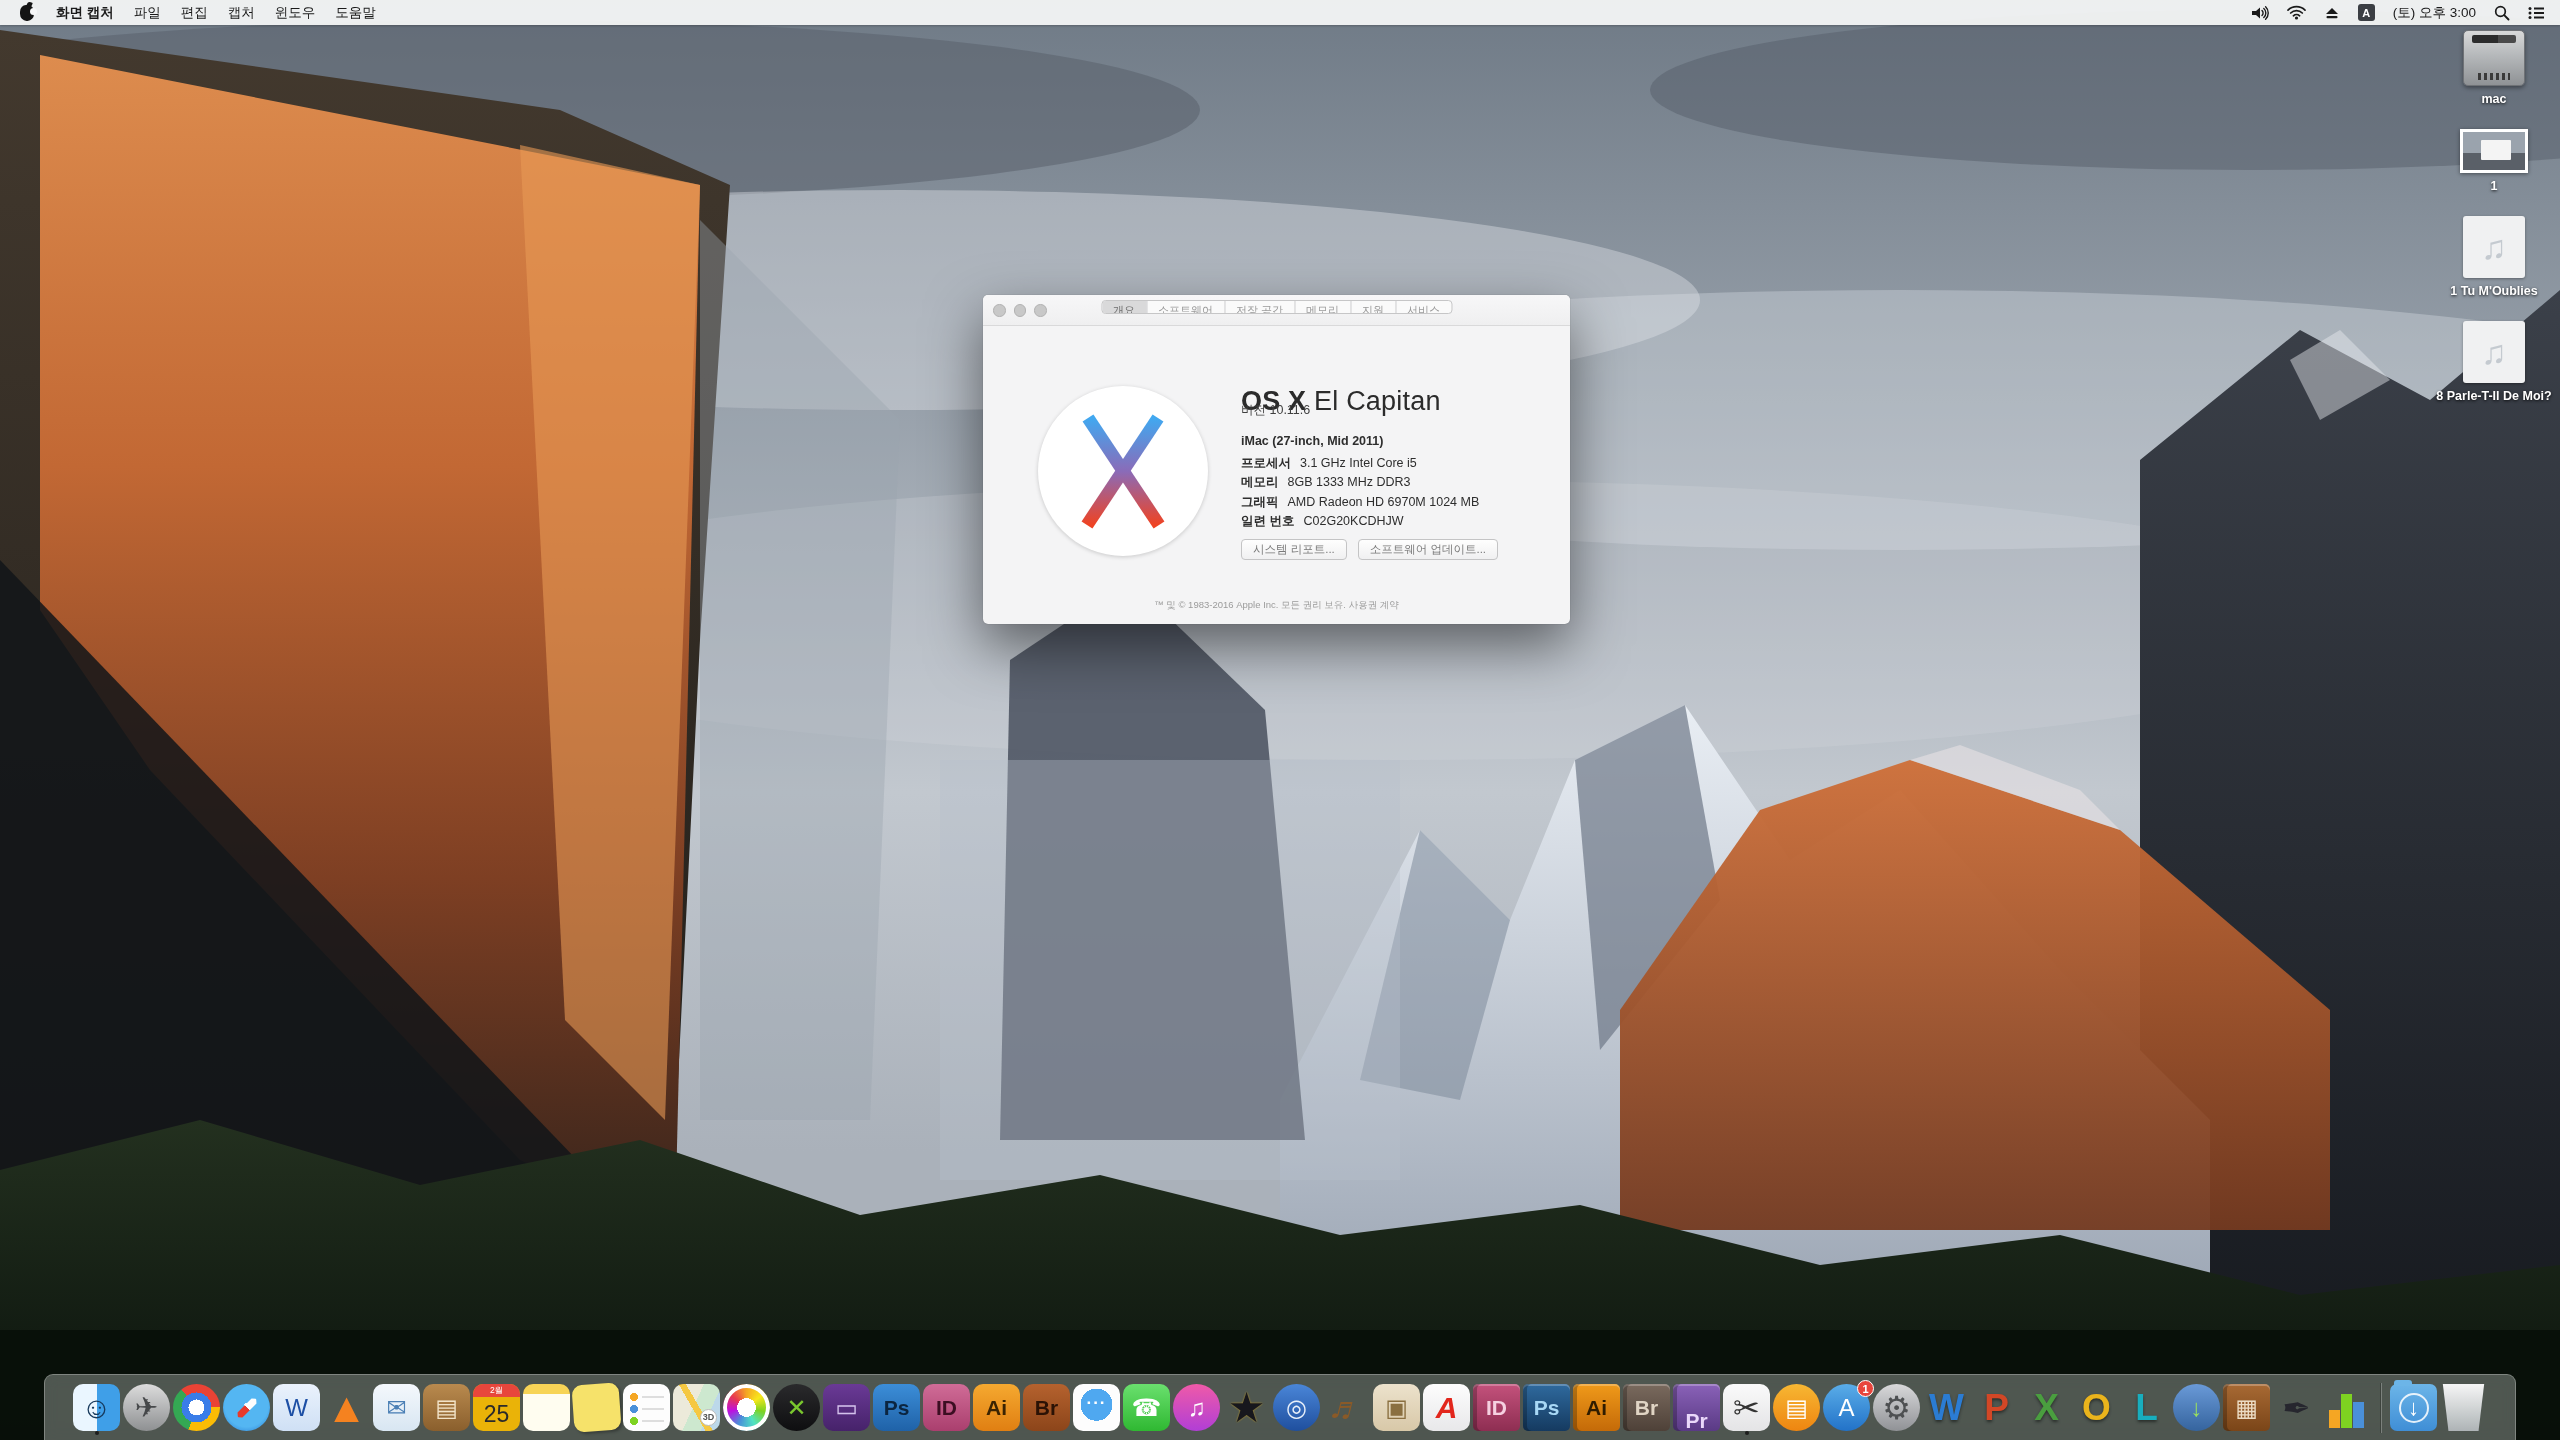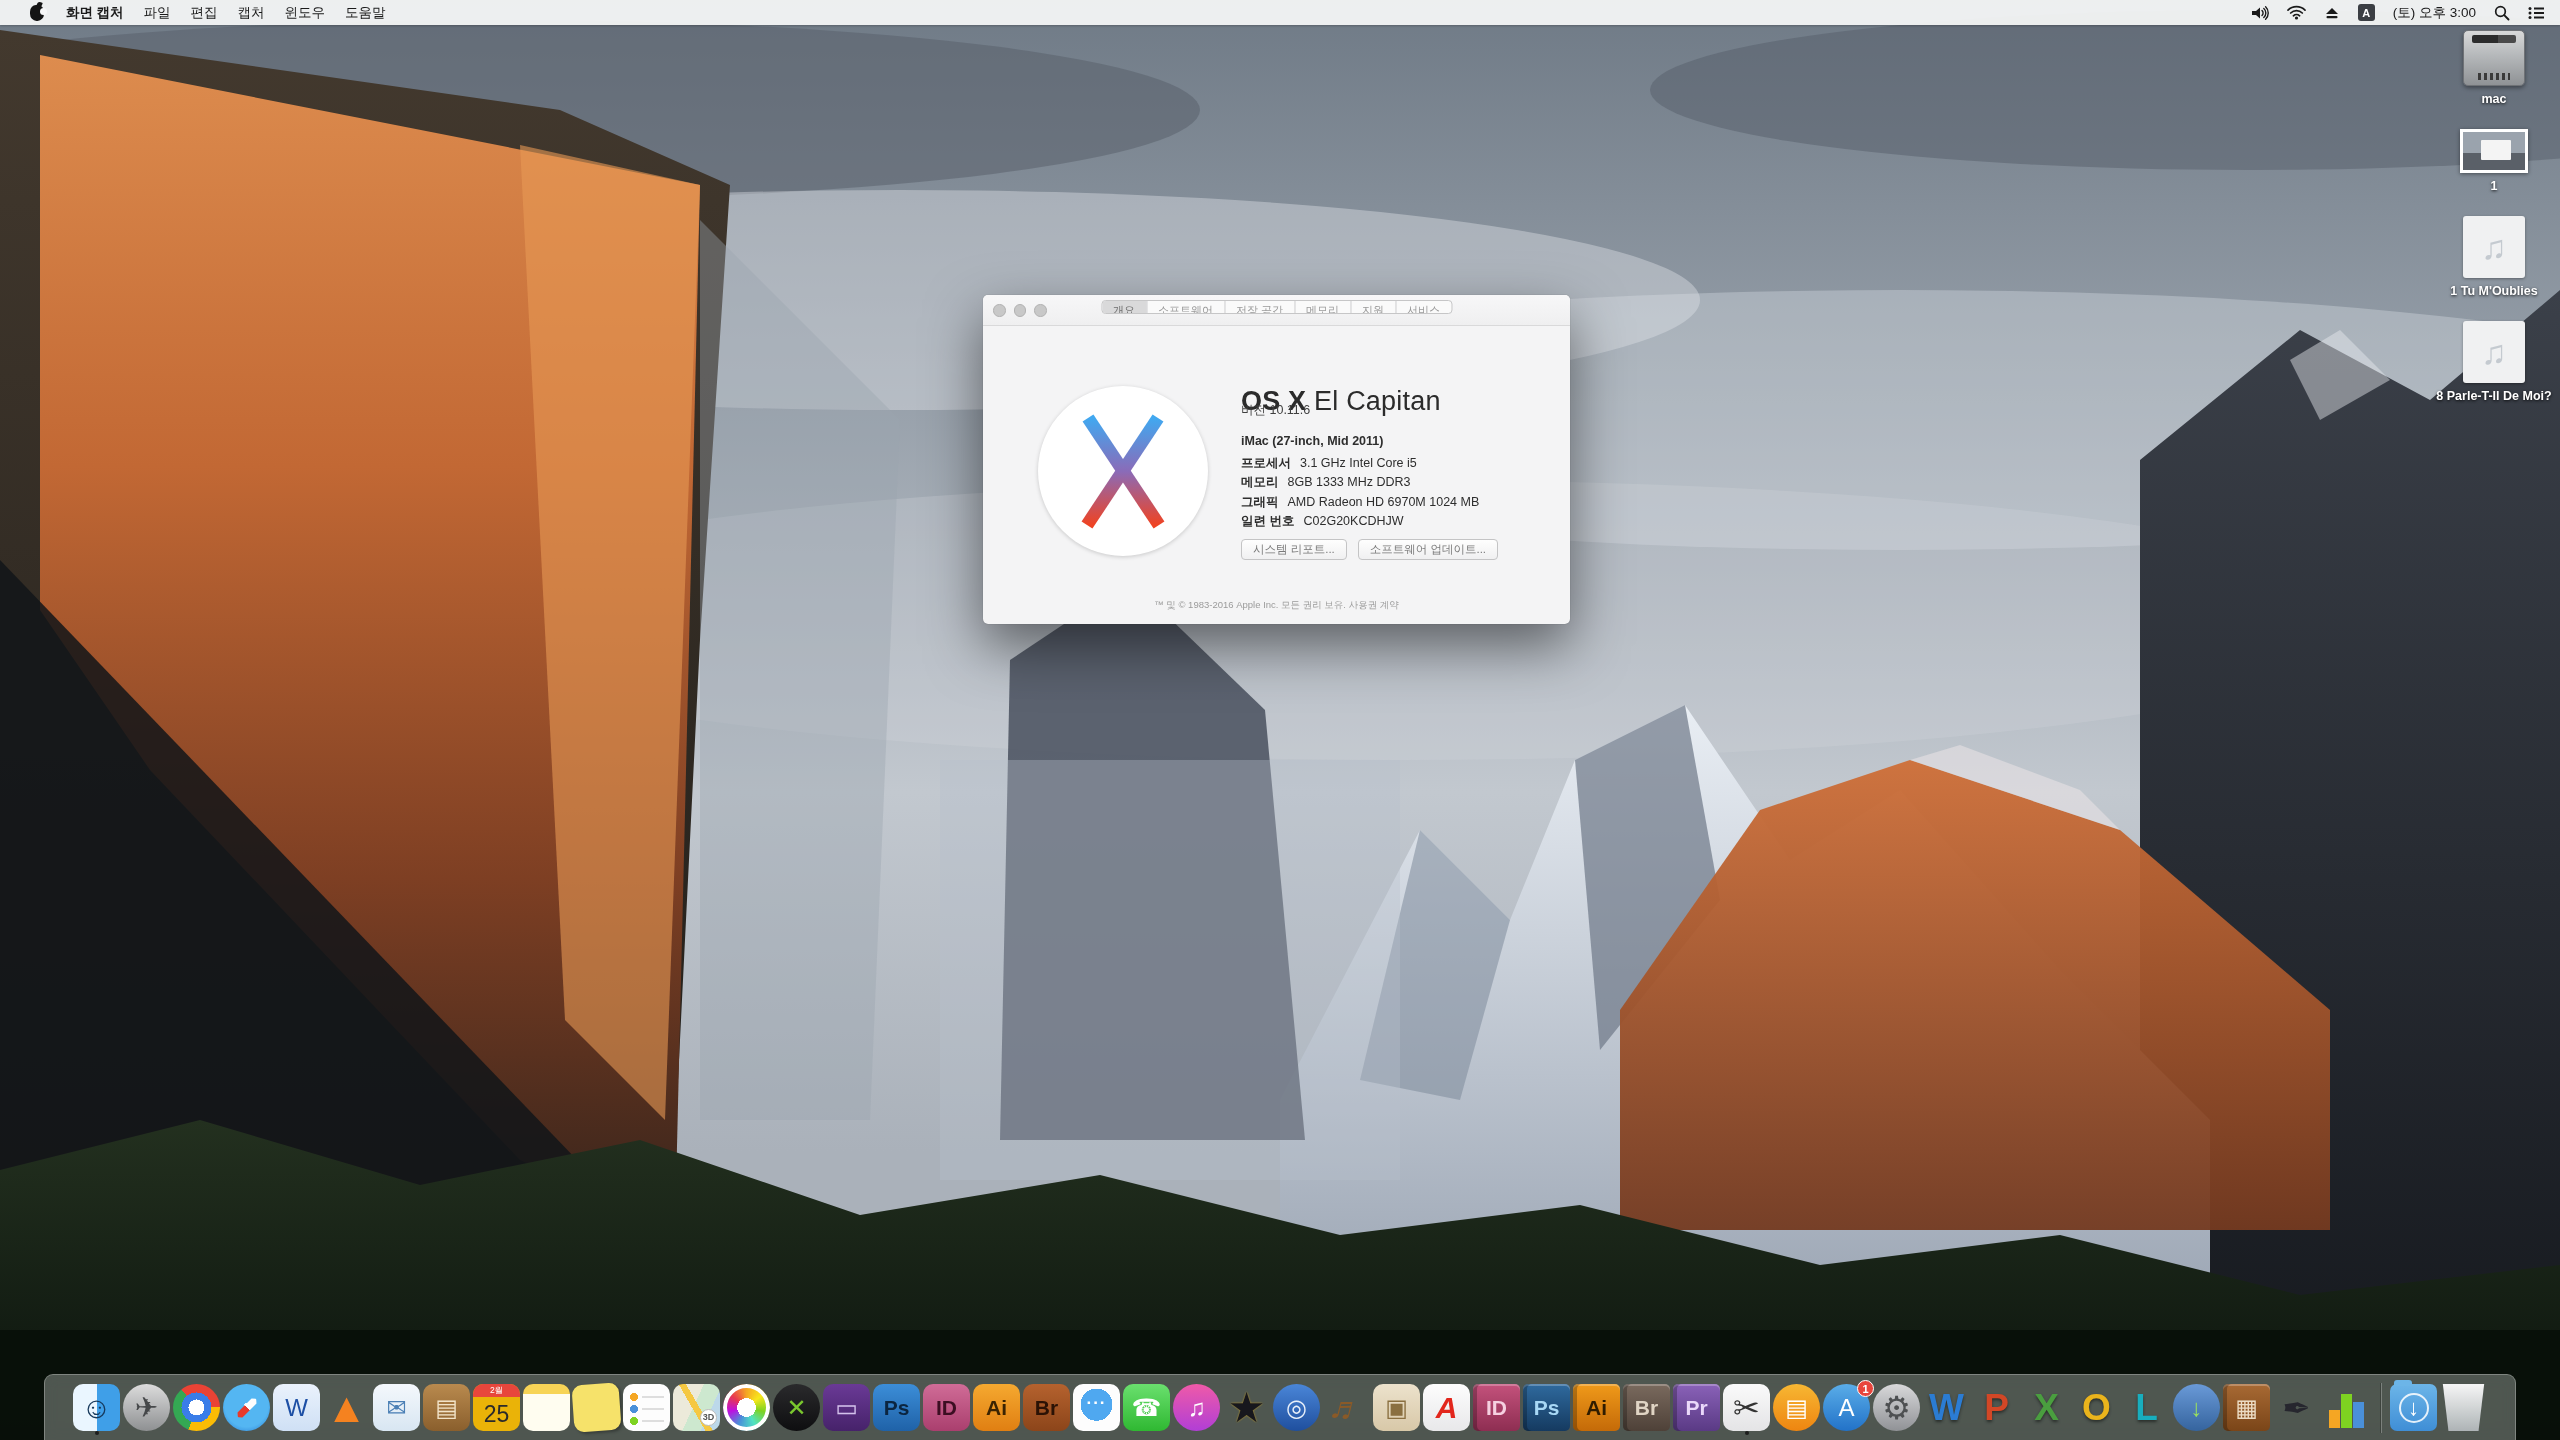--- a/index.html
+++ b/index.html
@@ -7,21 +7,21 @@
     font-family:"Liberation Sans", sans-serif; }
   #screen { position:relative; width:2560px; height:1440px; overflow:hidden; }
 
   
   .wallpaper { position:absolute; inset:0; width:100%; height:100%; display:block; }
 
   
   .menubar { position:absolute; top:0; left:0; right:0; height:25px;
     background:rgba(246,247,248,0.93); display:flex; align-items:center;
     box-shadow:0 1px 2px rgba(0,0,0,0.22); z-index:50; font-size:13.5px; color:#1a1a1a; }
-  .menubar-left { display:flex; align-items:center; padding-left:24px;font-family:Liberation Serif, serif; }
+  .menubar-left { display:flex; align-items:center; padding-left:14px; }
   .apple-logo { position:relative; width:14px; height:16px; background:#141414;
     border-radius:42% 42% 46% 46%; margin:0 12px 0 6px; }
   .apple-logo::before { content:''; position:absolute; top:-3px; left:7px; width:5px; height:5px;
     background:#141414; border-radius:60% 0 60% 0; transform:rotate(20deg); }
   .apple-logo::after { content:''; position:absolute; top:3px; right:-3px; width:7px; height:7px;
     background:rgba(246,247,248,1); border-radius:50%; }
   .menu-item { padding:0 10px; height:25px; line-height:25px; white-space:nowrap; }
   .menu-item.bold { font-weight:bold; }
   .menubar-right { position:absolute; right:6px; top:0; height:25px; display:flex; align-items:center; }
   .status-item { padding:0 9px; height:25px; display:flex; align-items:center; }
@@ -507,21 +507,21 @@
         <div class="di di-illustrator-cs5" style="background: linear-gradient(rgb(240, 154, 26), rgb(196, 106, 8));">
           <span class="glyph" style="color: rgb(47, 28, 0);">Ai</span>
         </div>
       </div>
       <div class="dock-item">
         <div class="di di-bridge-cs5" style="background: linear-gradient(rgb(122, 106, 94), rgb(78, 65, 56));">
           <span class="glyph" style="color: rgb(224, 212, 196);">Br</span>
         </div>
       </div>
       <div class="dock-item">
-        <div class="di di-premiere-cs5" style="background: linear-gradient(rgb(138, 98, 184), rgb(90, 58, 133));">
+        <div class="di di-premiere-cs5" style="background: linear-gradient(rgb(138, 98, 184), rgb(90, 58, 133)); align-items: flex-end;">
           <span class="glyph" style="color: rgb(234, 216, 250);">Pr</span>
         </div>
       </div>
       <div class="dock-item active">
         <div class="di di-screen-capture" style="background: linear-gradient(rgb(250, 250, 250), rgb(228, 228, 230));">
           <span class="glyph" style="color: rgb(51, 51, 51);">✂</span>
         </div>
       </div>
       <div class="dock-item">
         <div class="di di-ibooks circle" style="background: linear-gradient(rgb(247, 183, 51), rgb(238, 133, 16));">

